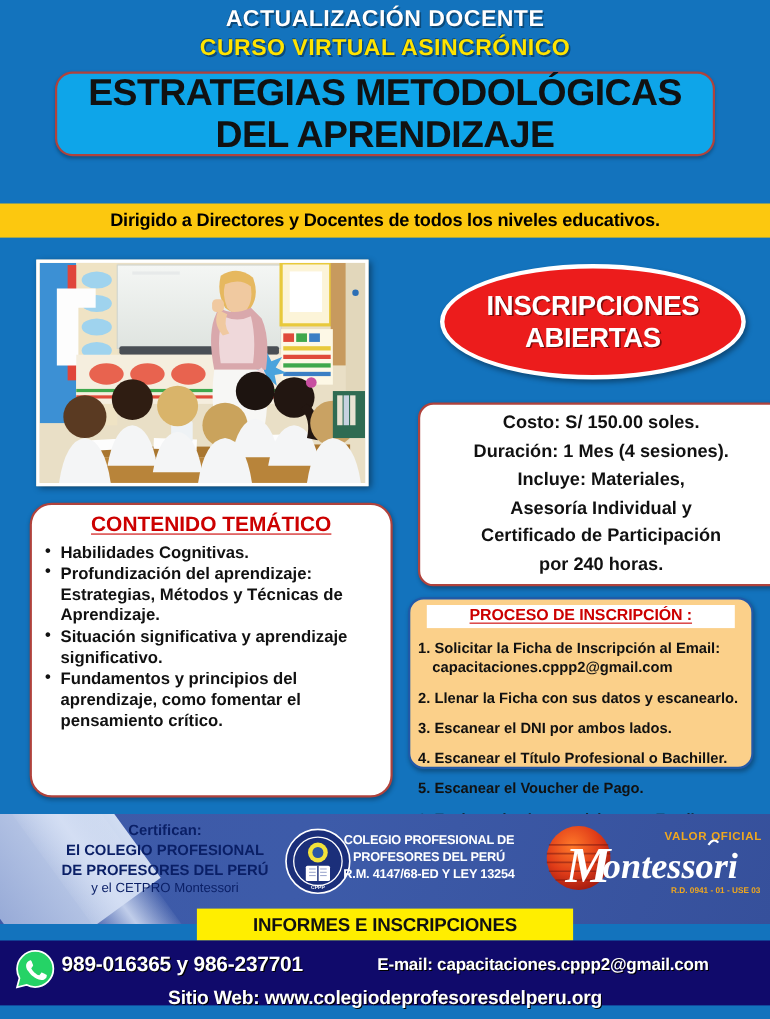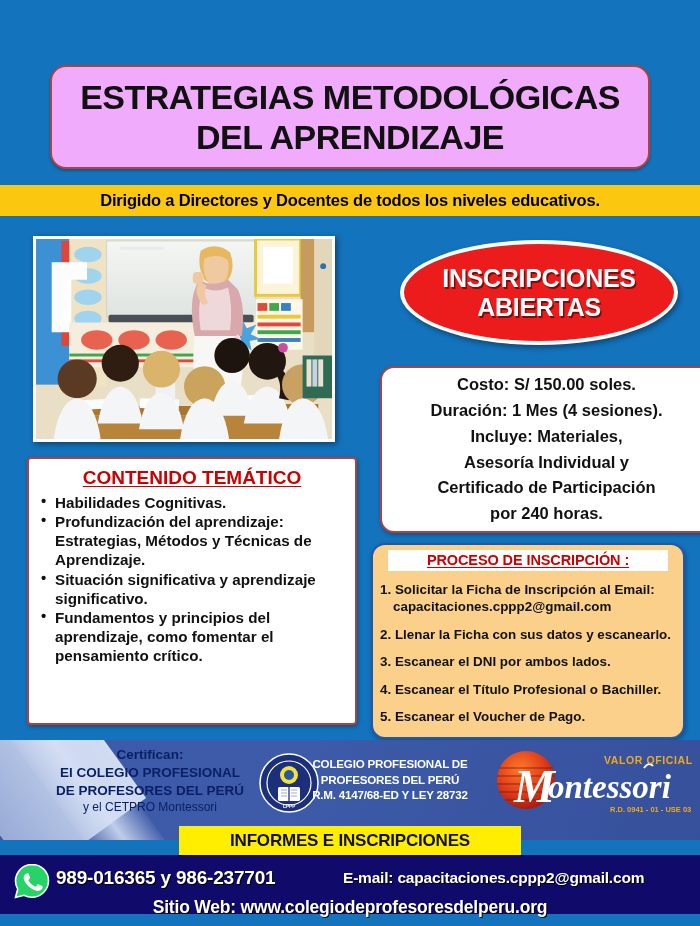--- a/index.html
+++ b/index.html
@@ -29,22 +29,22 @@
   }
   .hdr-l2 {
     font-size: 21px; font-weight: bold; color: #ffe400;
     letter-spacing: .4px; margin-top: 2px;
     text-shadow: 1.5px 1.5px 0 #0b4a7a, -0.5px -0.5px 0 #0b4a7a;
   }
 
   
   .titlebox {
     position: absolute;
-    left: 50px; top: 65px; width: 600px; height: 104px;
-    background: #f0abfc;
+    left: 50px; top: 65px; width: 600px; height: 77px;
+    background: #0ea5e9;
     border: 2.5px solid #b0423c;
     border-radius: 16px;
     display: flex; flex-direction: column;
     align-items: center; justify-content: center;
     box-shadow: 0 2px 3px rgba(0,0,0,.25);
   }
   .title-l1, .title-l2 {
     color: #111111; font-weight: bold;
     font-size: 34px; line-height: 1.12;
     letter-spacing: -.5px;
@@ -71,21 +71,21 @@
     overflow: hidden;
     background: #dfd3b4;
   }
   .photo svg { display: block; width: 100%; height: 100%; }
 
   
   .contbox {
     position: absolute; left: 27px; top: 457px; width: 330px; height: 268px;
     background: #ffffff;
     border: 2.5px solid #b0423c;
-    border-radius: 4px;
+    border-radius: 20px;
     box-shadow: 1px 2px 4px rgba(0,0,0,.3);
     padding: 8px 10px 6px 10px;
   }
   .cont-h {
     text-align: center;
     color: #cc0000; font-weight: bold; font-size: 19px;
     text-decoration: underline;
     text-underline-offset: 2px;
     margin-bottom: 4px;
   }
@@ -130,21 +130,21 @@
     align-items: center; justify-content: center;
   }
   .costbox div {
     color: #111111; font-weight: bold; font-size: 16.5px;
     line-height: 1.56; text-align: center;
     white-space: nowrap;
   }
 
   
   .procbox {
-    position: absolute; left: 371px; top: 543px; width: 314px; height: 196px;
+    position: absolute; left: 371px; top: 543px; width: 314px; height: 156px;
     background: #fbd08a;
     border: 2.5px solid #2159a8;
     border-radius: 14px;
     box-shadow: 1px 2px 4px rgba(0,0,0,.3);
     padding: 5px 7px 4px 7px;
   }
   .proc-h-wrap {
     background: #ffffff;
     margin: 0 8px 3px 8px;
     text-align: center;
@@ -234,20 +234,24 @@
     position: absolute; left: 0; right: 0; top: 42px; text-align: center;
     color: #ffffff; font-weight: bold; font-size: 17.5px; letter-spacing: -.2px;
     text-shadow: 1px 1px 0 #000;
   }
 </style>
 </head>
 <body>
 
 <div id="flyer">
 
+  <div class="hdr">
+    <div class="hdr-l1">ACTUALIZACIÓN DOCENTE</div>
+    <div class="hdr-l2">CURSO VIRTUAL ASINCRÓNICO</div>
+  </div>
 
   <div class="titlebox">
     <div class="title-l1">ESTRATEGIAS METODOLÓGICAS</div>
     <div class="title-l2">DEL APRENDIZAJE</div>
   </div>
 
   <div class="yellowstrip">
     <span>Dirigido a Directores y Docentes de todos los niveles educativos.</span>
   </div>
 
@@ -428,21 +432,21 @@
       <circle cx="30" cy="22" r="5" fill="#2a57a5"></circle>
       <rect x="19" y="34" width="22" height="14" rx="1.5" fill="#ffffff"></rect>
       <path d="M30 34 L30 48" stroke="#1b2f7a" stroke-width="1.3"></path>
       <path d="M22 37 h6 M22 40 h6 M22 43 h6 M32 37 h6 M32 40 h6 M32 43 h6" stroke="#8894c4" stroke-width="0.8"></path>
       <text x="30" y="55" font-size="4.6" fill="#ffffff" text-anchor="middle" font-family="Liberation Sans, sans-serif" font-weight="bold">CPPP</text>
     </svg>
 
     <div class="cppp-txt">
       <div>COLEGIO PROFESIONAL DE</div>
       <div>PROFESORES DEL PERÚ</div>
-      <div>R.M. 4147/68-ED Y LEY 28732</div>
+      <div>R.M. 4147/68-ED Y LEY 13254</div>
     </div>
 
     <svg class="mont" viewBox="0 0 200 72">
       <defs>
         <radialGradient id="gl" cx="40%" cy="32%" r="70%">
           <stop offset="0%" stop-color="#ff7a2a"></stop>
           <stop offset="60%" stop-color="#e03c18"></stop>
           <stop offset="100%" stop-color="#a51c10"></stop>
         </radialGradient>
       </defs>

